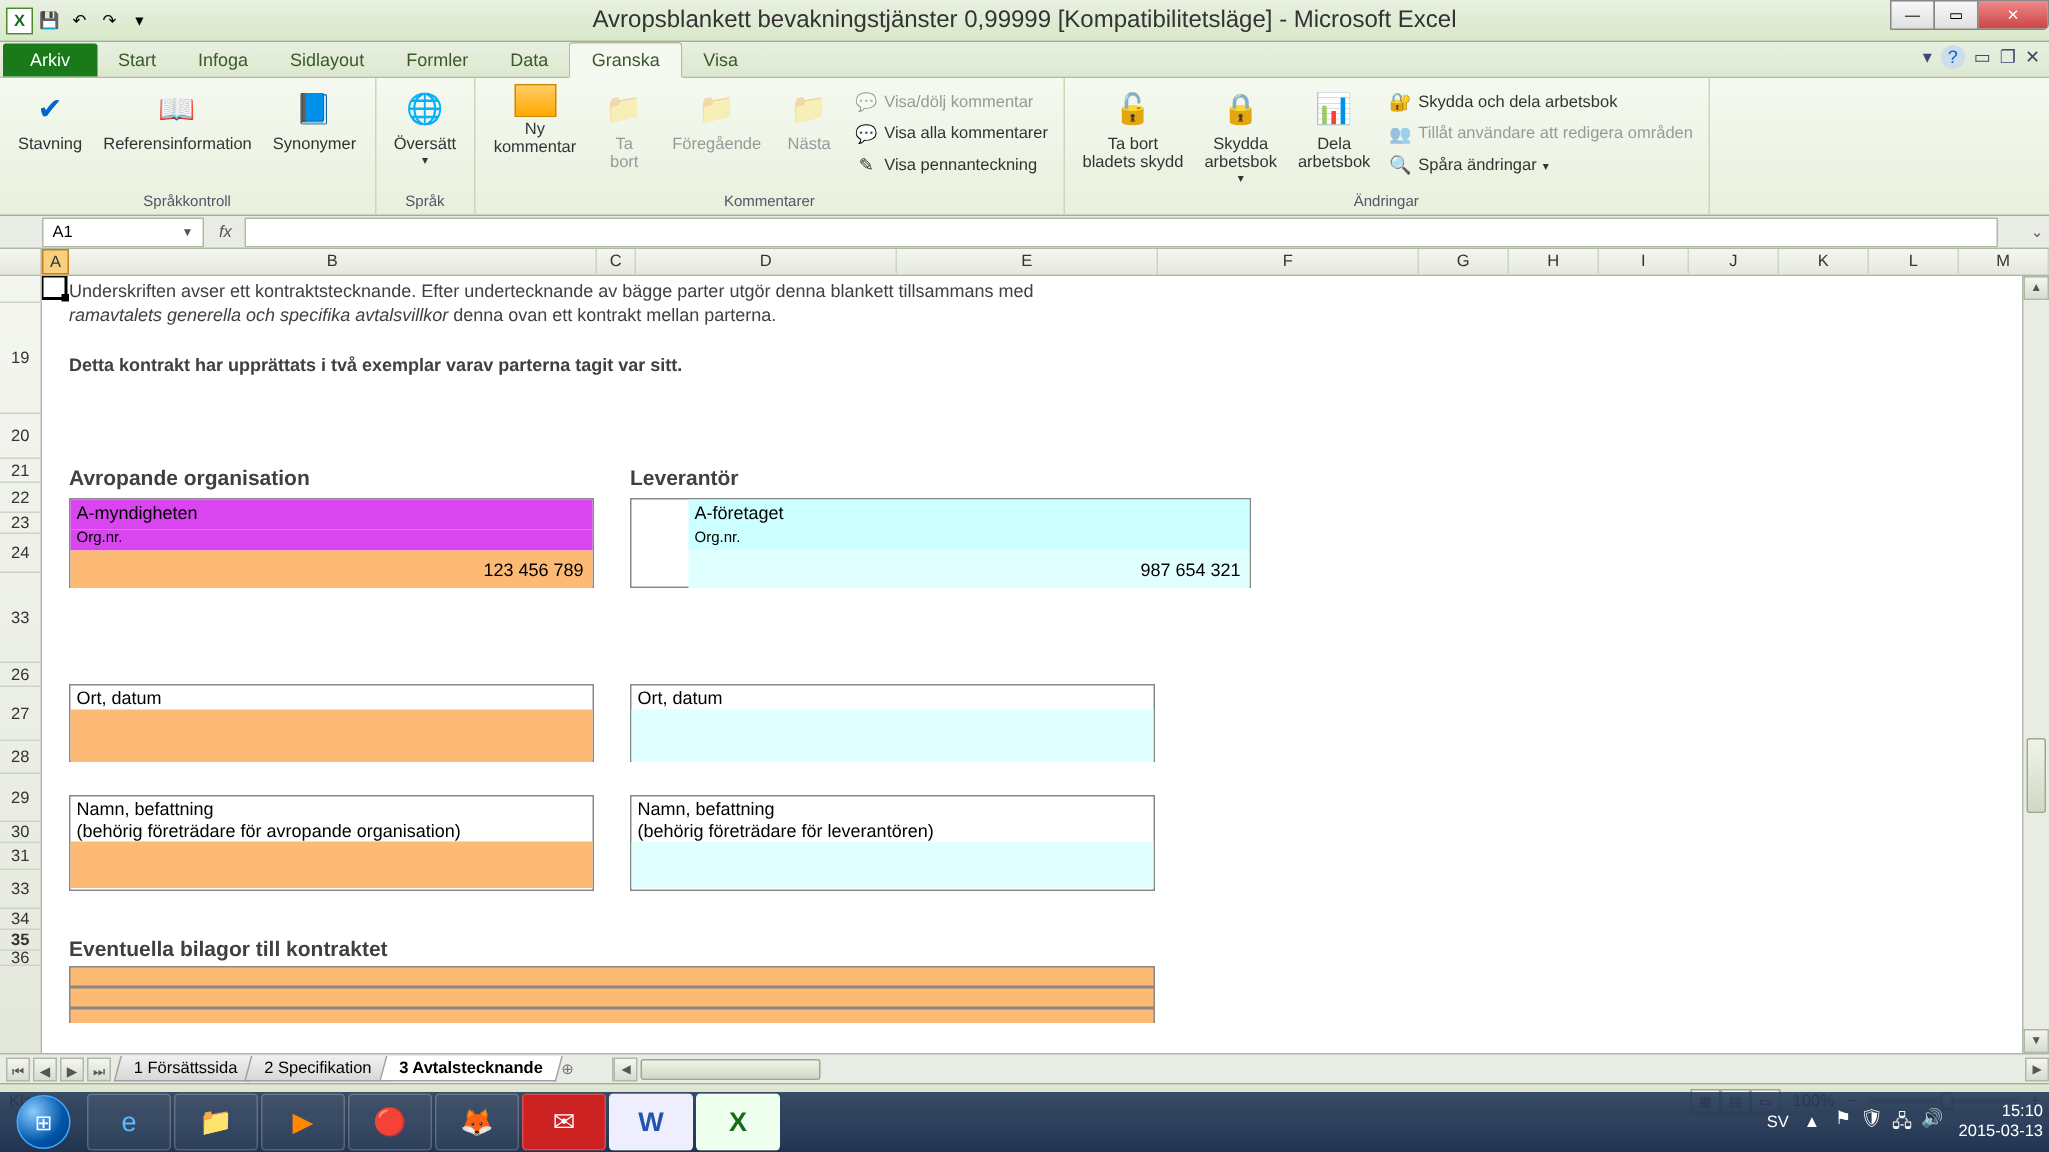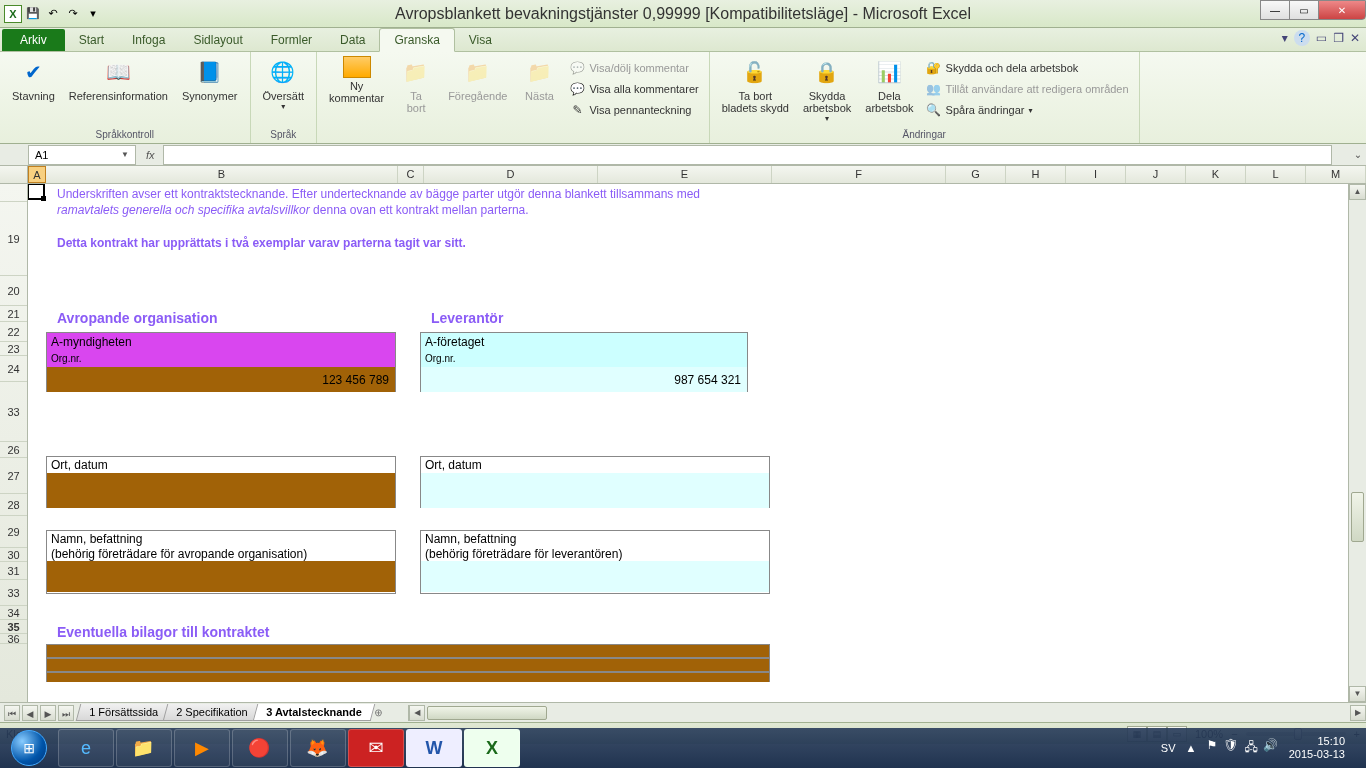--- a/index.html
+++ b/index.html
@@ -55,28 +55,28 @@
 .row-h { border-bottom: 1px solid #cdd4c4; font-size: 11px; color: #333; text-align: center; }
 .sheet { flex: 1; position: relative; background: #fff; overflow: hidden; }
 .vscroll { width: 18px; background: #e8ece4; border-left: 1px solid #b0b8a8; position: relative;}
 .vscroll-btn { height: 16px; background: linear-gradient(#f4f6f0,#d8dcd0); border: 1px solid #b0b8a8; font-size: 8px; text-align: center; line-height: 14px; color: #555;}
 .vscroll-track { position: absolute; top: 16px; bottom: 16px; left: 0; right: 0;}
 .vscroll-thumb { position: absolute; left: 2px; right: 2px; top: 60%; height: 50px; background: linear-gradient(#f0f4e8,#d0d8c4); border: 1px solid #a0a890; border-radius: 2px;}
 
 .cell-cursor { position: absolute; border: 2px solid #000; pointer-events: none; }
 .cell-cursor::after { content: ""; position: absolute; right: -3px; bottom: -3px; width: 5px; height: 5px; background: #000; }
 
-.text { position: absolute; font-size: 12px; color: #8b5cf6; white-space: nowrap; margin-left: 11px; }
+.text { position: absolute; font-size: 12px; color: #404040; white-space: nowrap; }
 .bold { font-weight: bold; }
 .italic { font-style: italic; }
 .h3 { font-size: 14px; font-weight: bold; }
 
 .box { position: absolute; border: 1px solid #888; }
 .yellow-light { background: #d946ef; }
-.yellow-pale { background: #a16207; }
+.yellow-pale { background: #fdba74; }
 .cyan-light { background: #ccffff; }
 .cyan-pale { background: #e0ffff; }
 
 
 .tabs-bar { height: 20px; background: #e8ece4; border-top: 1px solid #b0b8a8; display: flex; align-items: center; }
 .tab-nav { display: flex; padding: 0 4px; gap: 2px; }
 .tab-nav-btn { width: 16px; height: 16px; font-size: 9px; color: #555; text-align: center; line-height: 16px; border: 1px solid #b0b8a8; background: linear-gradient(#f4f6f0,#d8dcd0);}
 .sheet-tab { padding: 2px 10px; font-size: 11px; background: linear-gradient(#f0f0f0,#d8d8d8); border: 1px solid #a0a0a0; border-top: none; transform: skewX(-15deg); margin-right: -4px;}
 .sheet-tab span { display: inline-block; transform: skewX(15deg);}
 .sheet-tab.active { background: #fff; font-weight: bold;}
@@ -92,21 +92,21 @@
 .view-btn { width: 20px; height: 16px; border: 1px solid #a0a890; background: linear-gradient(#f4f6f0,#d8dcd0); font-size: 9px; text-align: center; line-height: 14px;}
 .zoom-slider { width: 100px; height: 4px; background: #b0b8a8; position: relative; border-radius: 2px;}
 .zoom-thumb { position: absolute; left: 48px; top: -4px; width: 8px; height: 12px; background: linear-gradient(#f0f4e8,#c0c8b4); border: 1px solid #888; border-radius: 2px;}
 
 
 .taskbar { position: absolute; bottom: 0; left: 0; right: 0; height: 40px; background: linear-gradient(rgba(40,60,90,0.9), rgba(20,40,70,0.95)); display: flex; align-items: center; justify-content: space-between;}
 .tb-left { display: flex; align-items: center; gap: 2px; padding-left: 2px;}
 .start-orb { width: 54px; height: 40px; display: flex; align-items: center; justify-content: center;}
 .orb { width: 36px; height: 36px; border-radius: 50%; background: radial-gradient(circle at 30% 30%, #8cf, #05a 60%, #037); border: 1px solid #4af; display: flex; align-items: center; justify-content: center; color: #fff; font-size: 14px;}
 .tb-item { width: 56px; height: 38px; border: 1px solid rgba(255,255,255,0.2); border-radius: 3px; display: flex; align-items: center; justify-content: center; font-size: 18px; background: rgba(255,255,255,0.05);}
-.tb-right { display: flex; align-items: center; gap: 10px; color: #fff; font-size: 11px; padding-right: 21px;}
+.tb-right { display: flex; align-items: center; gap: 10px; color: #fff; font-size: 11px; padding-right: 4px;}
 .tray-icons { display: flex; gap: 6px; font-size: 12px;}
 .clock { text-align: right; line-height: 13px;}
 </style>
 </head>
 <body>
 
 <div class="titlebar">
   <div class="qat">
     <div class="excel-logo">X</div>
     <div class="qat-icon">💾</div>
@@ -199,20 +199,21 @@
         <div class="small-btn">
           <div class="small-icon">💬</div>
           <span>Visa alla kommentarer</span>
         </div>
         <div class="small-btn">
           <div class="small-icon">✎</div>
           <span>Visa pennanteckning</span>
         </div>
       </div>
     </div>
+    <div class="ribbon-group-title">Kommentarer</div>
   </div>
 
   <div class="ribbon-group" style="flex:0 0 auto;">
     <div class="ribbon-row">
       <div class="big-btn">
         <div class="big-icon">🔓</div>
         <span style="white-space:pre-line;">Ta bort
 bladets skydd</span>
       </div>
       <div class="big-btn">
@@ -308,21 +309,21 @@
 
     <div class="text h3" style="left:18px; top:126px;">Avropande organisation</div>
     <div class="text h3" style="left:392px; top:126px;">Leverantör</div>
 
     <div class="box" style="left:18px; top:148px; width:350px; height:60px;">
       <div class="yellow-light" style="height:20px; padding:2px 4px; font-size:12px;">A-myndigheten</div>
       <div class="yellow-light" style="height:14px; padding:0 4px; font-size:10px;">Org.nr.</div>
       <div class="yellow-pale" style="height:25px; text-align:right; padding:6px 6px 0 0; font-size:12px;">123 456 789</div>
     </div>
 
-    <div class="box" style="left:392px; top:148px; width:328px; height:60px;">
+    <div class="box" style="left:392px; top:148px; width:414px; height:60px;padding-left:38px;">
       <div class="cyan-light" style="height:20px; padding:2px 4px; font-size:12px;">A-företaget</div>
       <div class="cyan-light" style="height:14px; padding:0 4px; font-size:10px;">Org.nr.</div>
       <div class="cyan-pale" style="height:25px; text-align:right; padding:6px 6px 0 0; font-size:12px;">987 654 321</div>
     </div>
 
     <div class="box" style="left:18px; top:272px; width:350px; height:52px;">
       <div style="height:16px; padding:1px 4px; font-size:12px;">Ort, datum</div>
       <div class="yellow-pale" style="height:35px;"></div>
     </div>
     <div class="box" style="left:392px; top:272px; width:350px; height:52px;">

